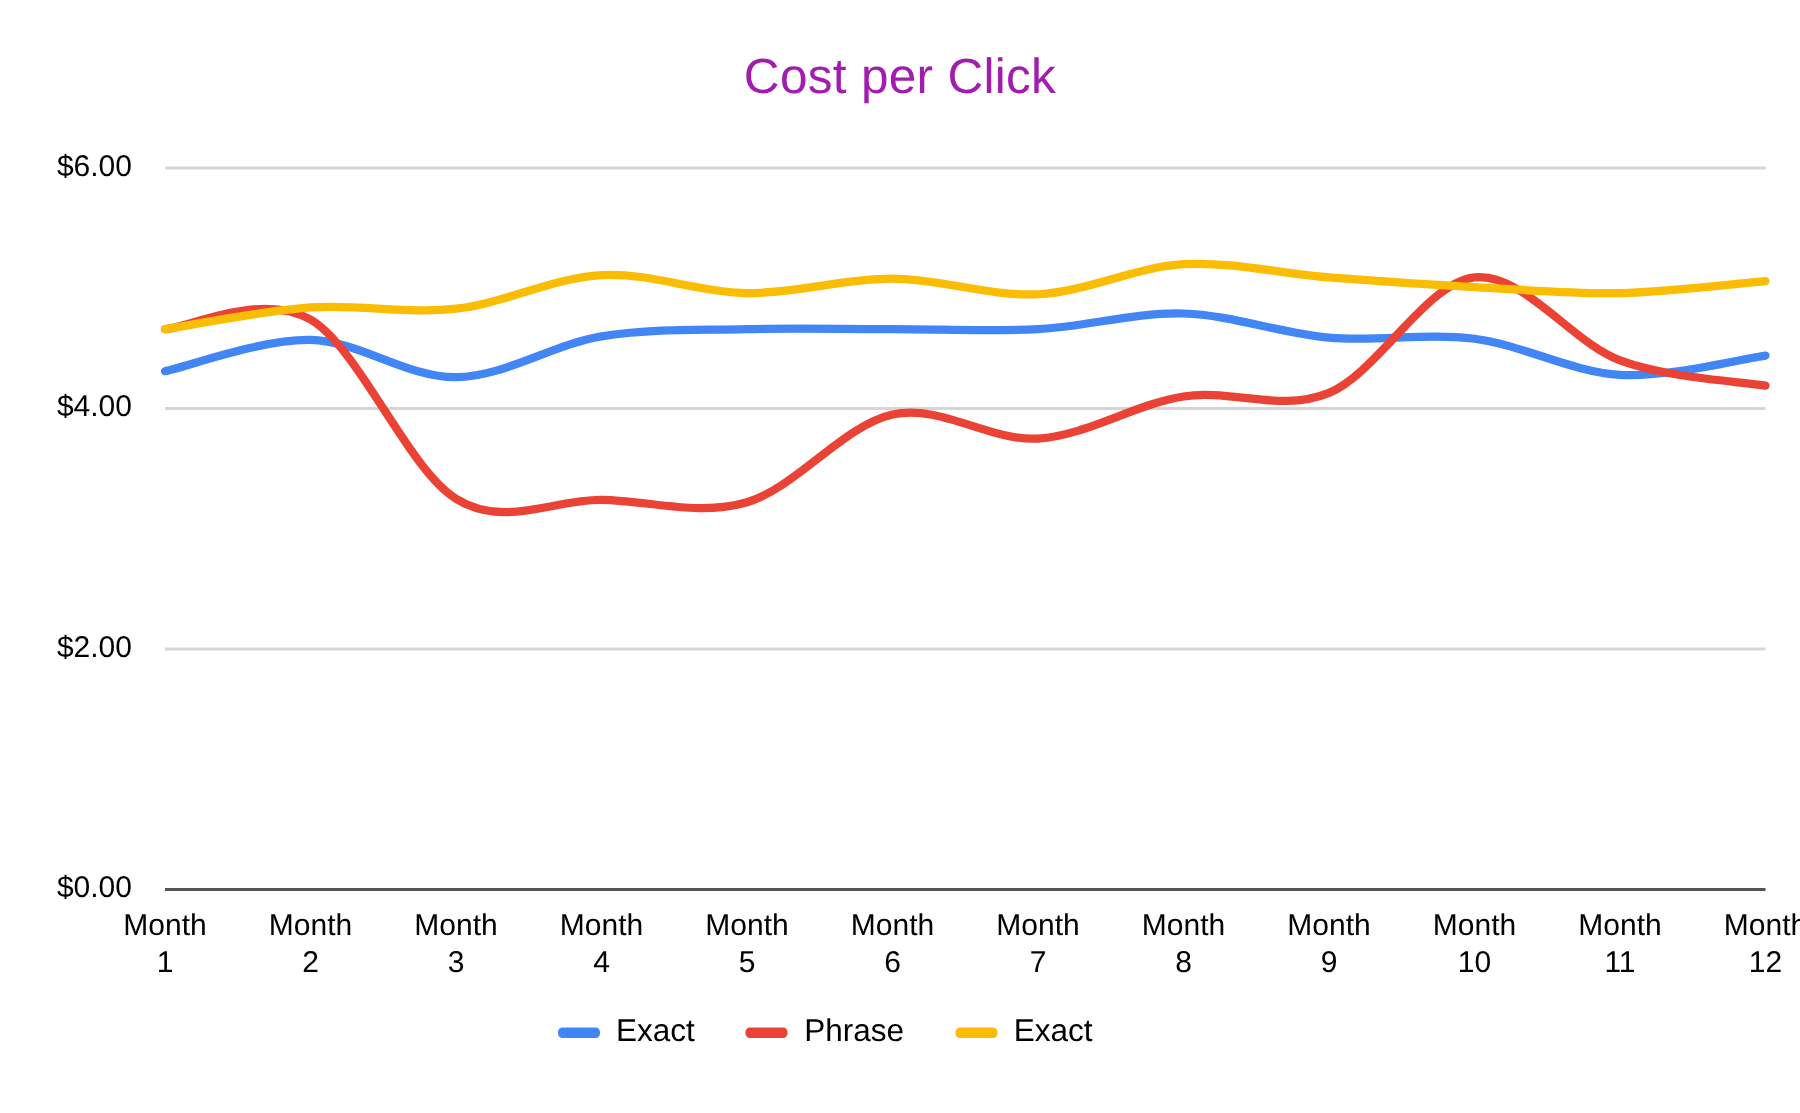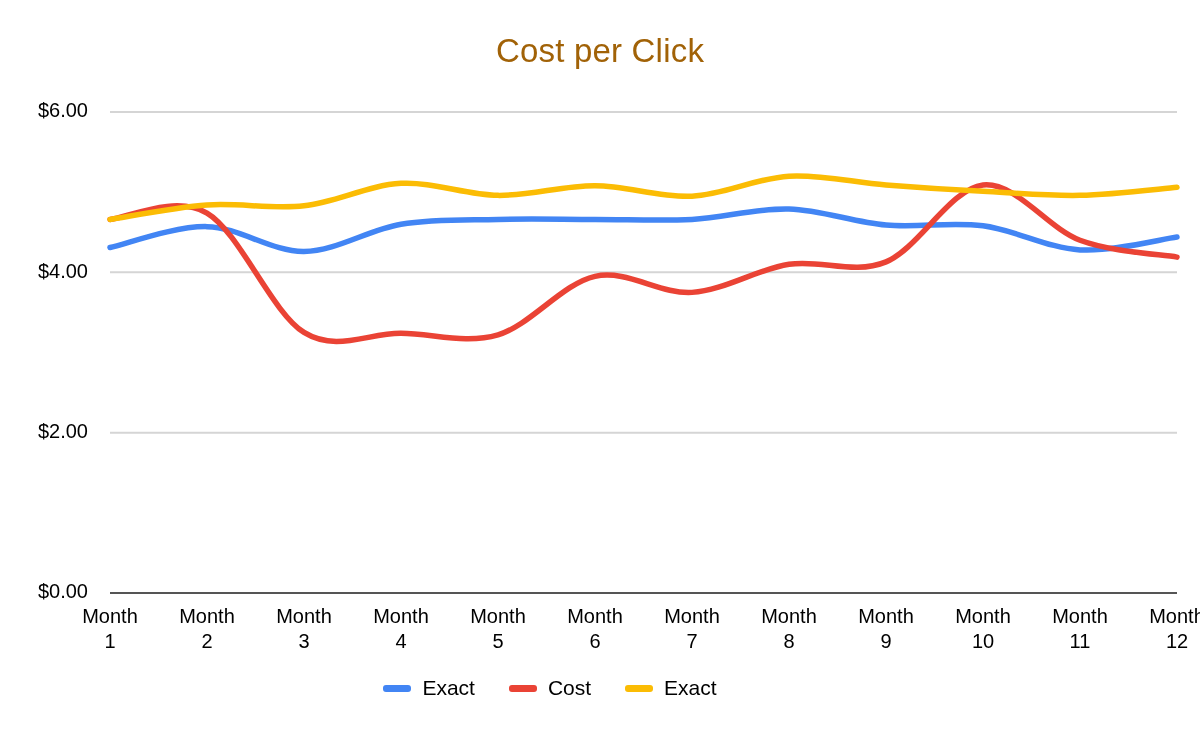--- a/index.html
+++ b/index.html
@@ -21,21 +21,21 @@
     height: 742px;
     background: #ffffff;
   }
   .chart-title {
     position: absolute;
     left: 0;
     top: 32px;
     width: 1200px;
     text-align: center;
     font-size: 33px;
-    color: #a16207;
+    color: #a21caf;
     font-family: "Liberation Sans", sans-serif;
     letter-spacing: 0.2px;
     font-weight: 400;
   }
   svg.plot {
     position: absolute;
     left: 0;
     top: 0;
     width: 1200px;
     height: 742px;
@@ -139,21 +139,21 @@
       </g>
   </svg>
 
   <div class="legend" id="legend">
       <div class="legend-item">
         <span class="legend-swatch" style="background: rgb(66, 133, 244);"></span>
         <span class="legend-label">Exact</span>
       </div>
       <div class="legend-item">
         <span class="legend-swatch" style="background: rgb(234, 67, 53);"></span>
-        <span class="legend-label">Cost</span>
+        <span class="legend-label">Phrase</span>
       </div>
       <div class="legend-item">
         <span class="legend-swatch" style="background: rgb(251, 188, 4);"></span>
         <span class="legend-label">Exact</span>
       </div>
     </div>
 
 </div>
 
 </body></html>

